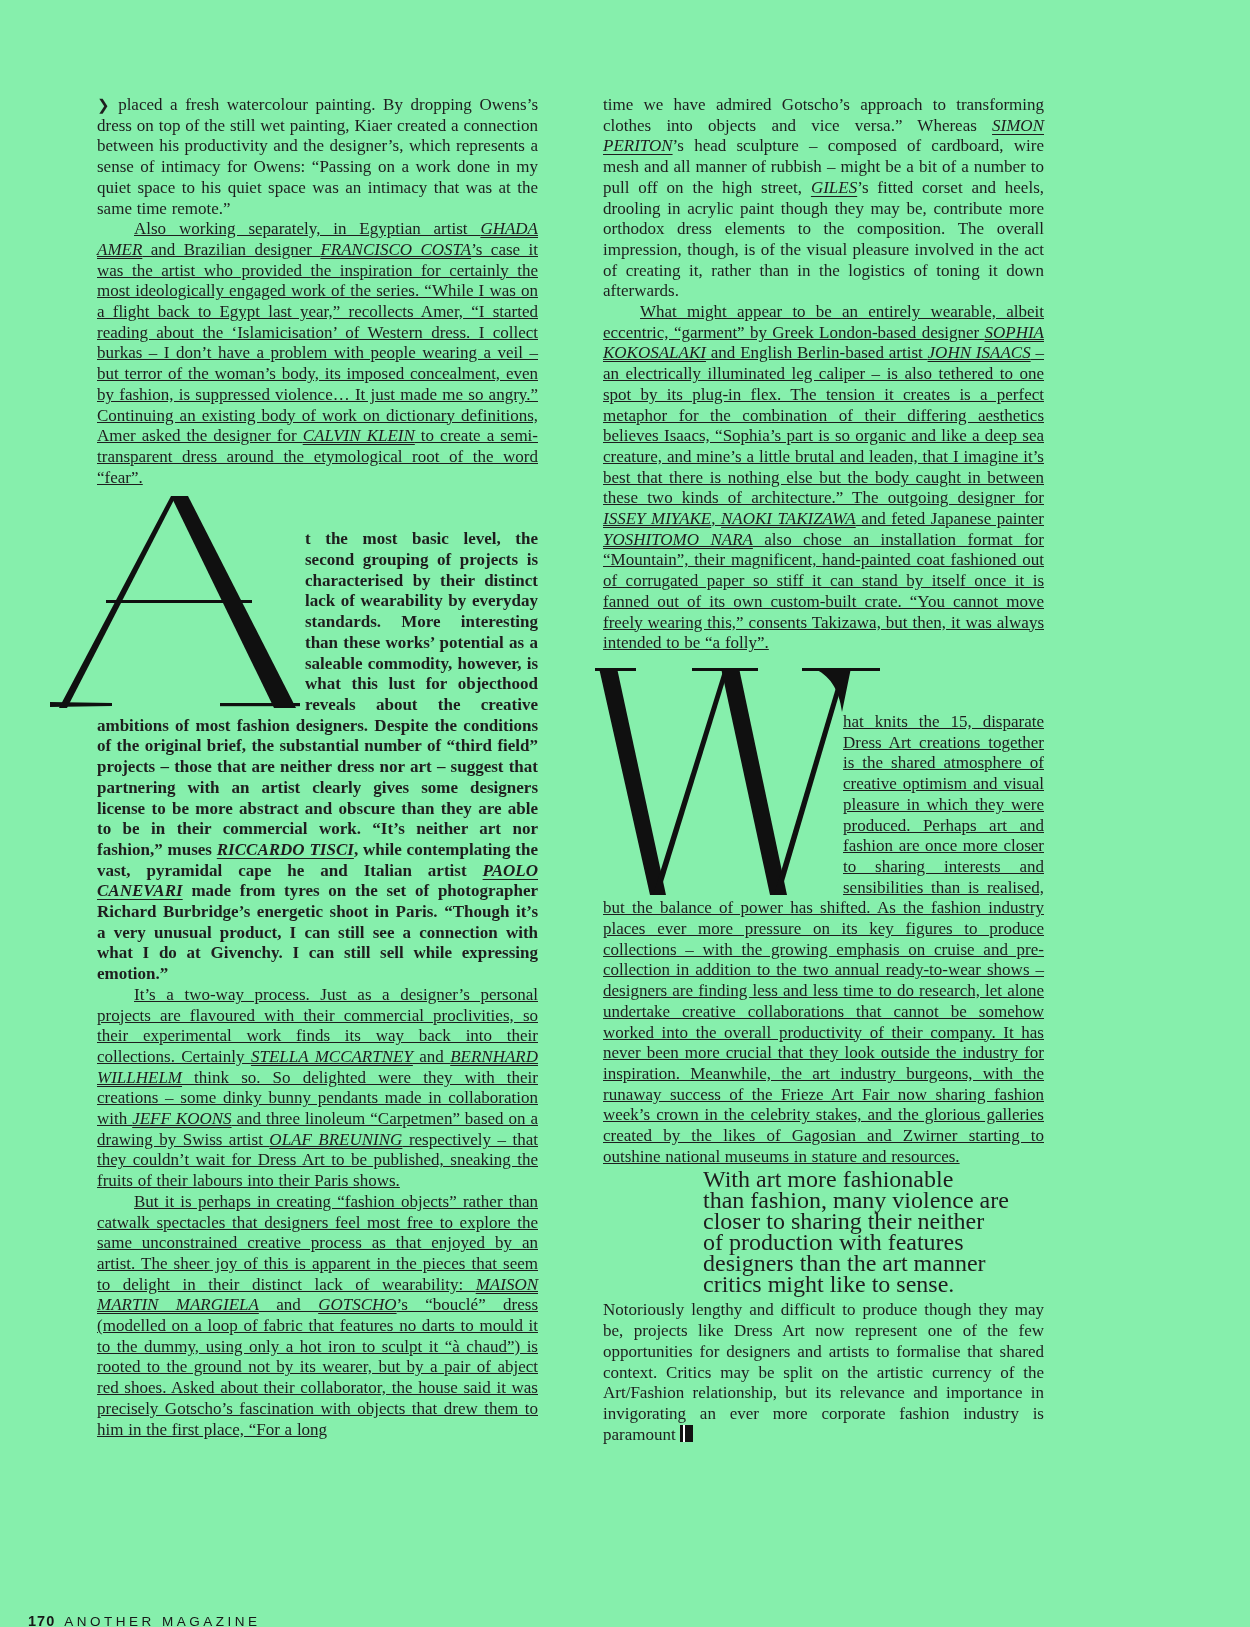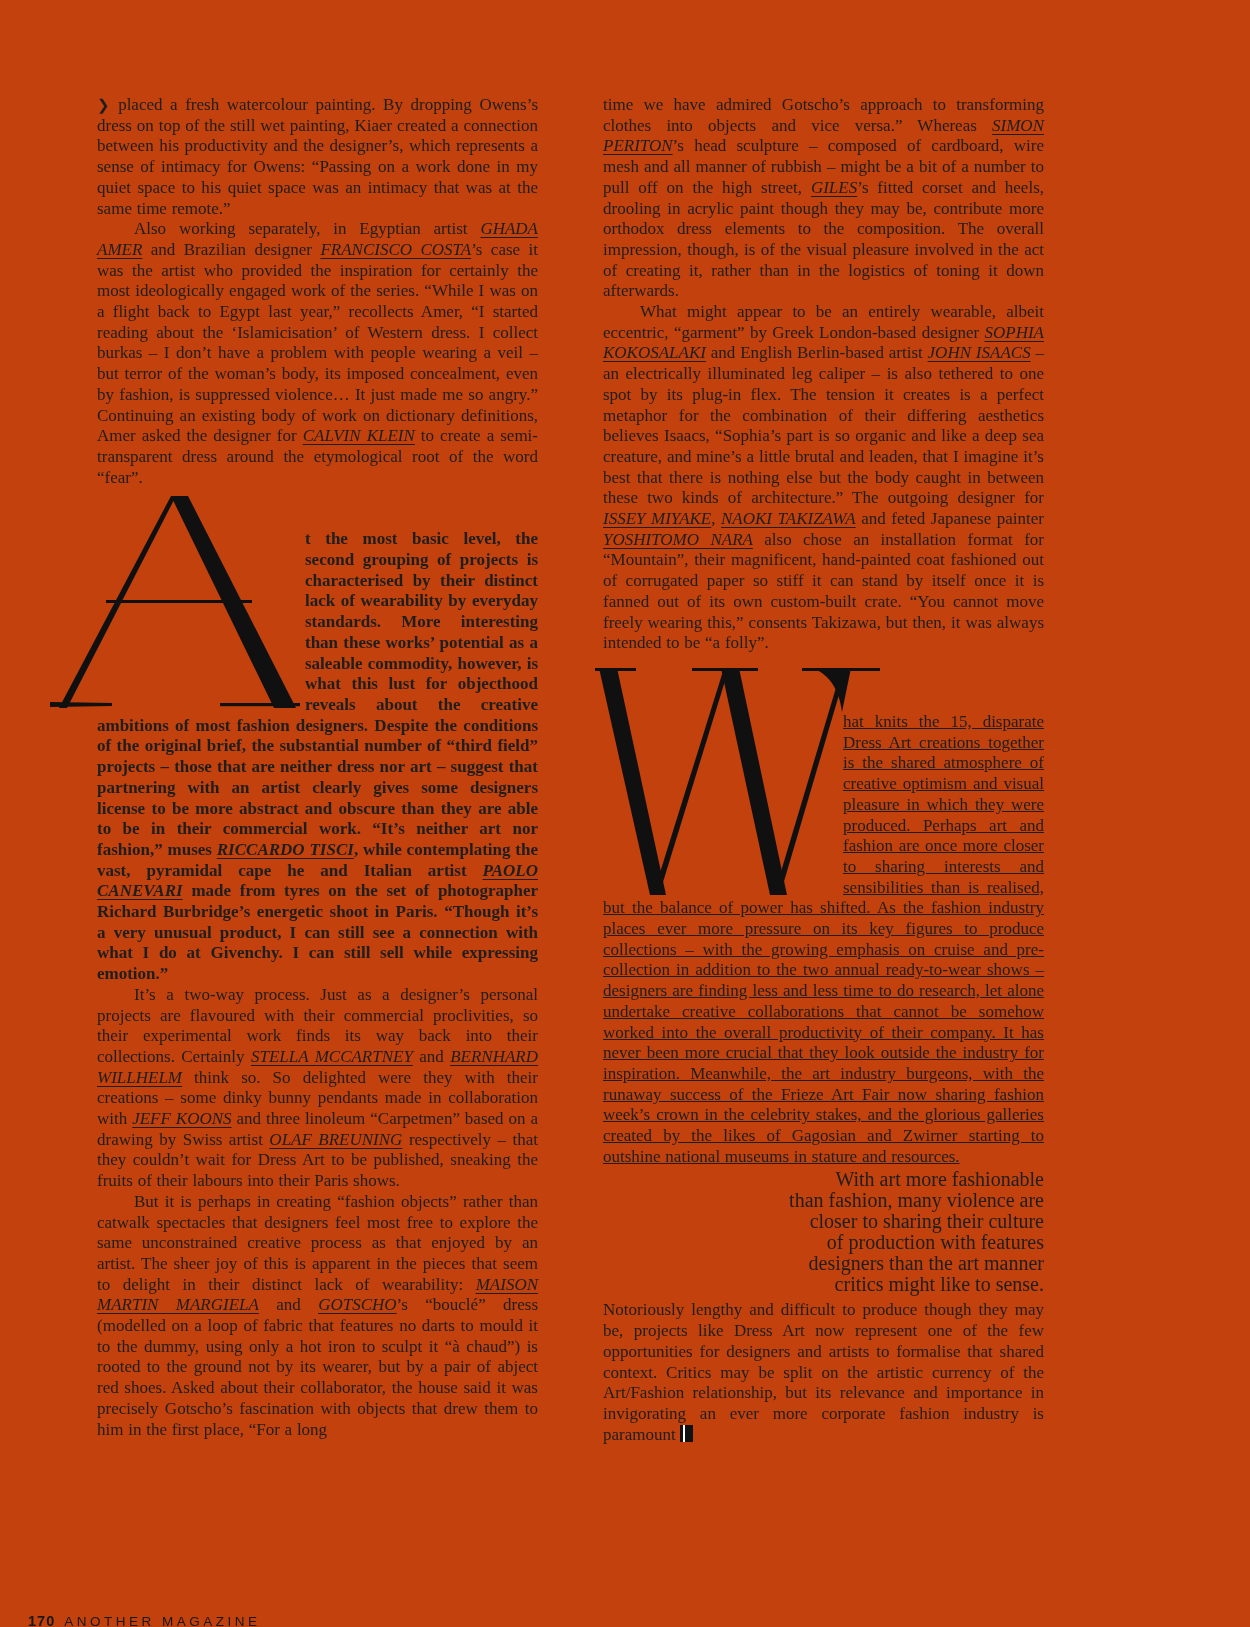--- a/index.html
+++ b/index.html
@@ -1,36 +1,36 @@
 <!DOCTYPE html>
 <html><head>
 <meta charset="utf-8">
 <style>
   html,body{margin:0;padding:0;background:#e8e8e8;}
   .page{
     position:relative;
     width:1250px;height:1627px;
-    background:#c2410c;
+    background:#86efac;
     overflow:hidden;
     font-family:"Liberation Serif", serif;
     color:#1e1e1e;
   }
   .columns{
     position:absolute;left:97px;top:95px;
     display:flex;gap:65px;
   }
   .col{width:441px;}
   .para{
     margin:0;
     font-size:17px;
     line-height:20.7px;
     text-align:justify;
     word-spacing:0.5px;
   }
-  .para.indent{text-indent:37px;}
+  .para.indent{text-indent:37px;text-decoration:underline;}
   .para.dc-a{margin-top:41px;font-weight:bold;}
   .para.dc-w{margin-top:58px;text-decoration:underline;}
   .seg-t{}
   .seg-name{
     font-style:italic;
     text-decoration:underline;
     text-decoration-thickness:1px;
     text-underline-offset:2.5px;
   }
   .seg-arrow{
@@ -46,23 +46,22 @@
   }
   .float-a{float:left;width:208px;height:186px;position:relative;}
   .float-a svg{position:absolute;left:-47px;top:-33px;}
   .float-w{float:left;width:240px;height:186px;position:relative;}
   .float-w svg{position:absolute;left:-8px;top:-44px;}
   .dropcap-glyph{display:block;}
   .sr{position:absolute;width:1px;height:1px;overflow:hidden;clip-path:inset(50%);white-space:nowrap;}
   .pullquote{
     margin:2px 0 5px 0;
     padding-left:100px;
-    font-size:20px;
+    font-size:24px;
     line-height:21px;
-    text-align:right;
   }
   .pullquote .pq-line{white-space:nowrap;}
   .footer{
     position:absolute;left:28px;top:1583px;
     font-family:"Liberation Sans", sans-serif;
     font-size:13.5px;
     color:#181818;
     display:flex;align-items:baseline;gap:9px;
   }
   .footer .pageno{font-weight:bold;letter-spacing:1px;font-size:14.5px;}
@@ -114,21 +113,21 @@
               <path d="M218,0 L256,0 L247,44 C244,20 234,7 218,0 Z"></path>
             </g>
           </svg>
           <span class="sr">W</span>
         </span>
         <span><span class="seg seg-t">hat knits the 15, disparate Dress Art creations together is the shared atmosphere of creative optimism and visual pleasure in which they were produced. Perhaps art and fashion are once more closer to sharing interests and sensibilities than is realised, but the balance of power has shifted. As the fashion industry places ever more pressure on its key figures to produce collections – with the growing emphasis on cruise and pre-collection in addition to the two annual ready-to-wear shows – designers are finding less and less time to do research, let alone undertake creative collaborations that cannot be somehow worked into the overall productivity of their company. It has never been more crucial that they look outside the industry for inspiration. Meanwhile, the art industry burgeons, with the runaway success of the Frieze Art Fair now sharing fashion week’s crown in the celebrity stakes, and the glorious galleries created by the likes of Gagosian and Zwirner starting to outshine national museums in stature and resources.</span></span>
       </p>
       <div class="pullquote">
         <div class="pq-line">With art more fashionable</div>
         <div class="pq-line">than fashion, many violence are</div>
-        <div class="pq-line">closer to sharing their culture</div>
+        <div class="pq-line">closer to sharing their neither</div>
         <div class="pq-line">of production with features</div>
         <div class="pq-line">designers than the art manner</div>
         <div class="pq-line">critics might like to sense.</div>
       </div>
       <p class="para"><span class="seg seg-t">Notoriously lengthy and difficult to produce though they may be, projects like Dress Art now represent one of the few opportunities for designers and artists to formalise that shared context. Critics may be split on the artistic currency of the Art/Fashion relationship, but its relevance and importance in invigorating an ever more corporate fashion industry is paramount </span><span class="seg seg-endmark"></span></p>
     </div>
 
   </div>
 
   <div class="footer">

